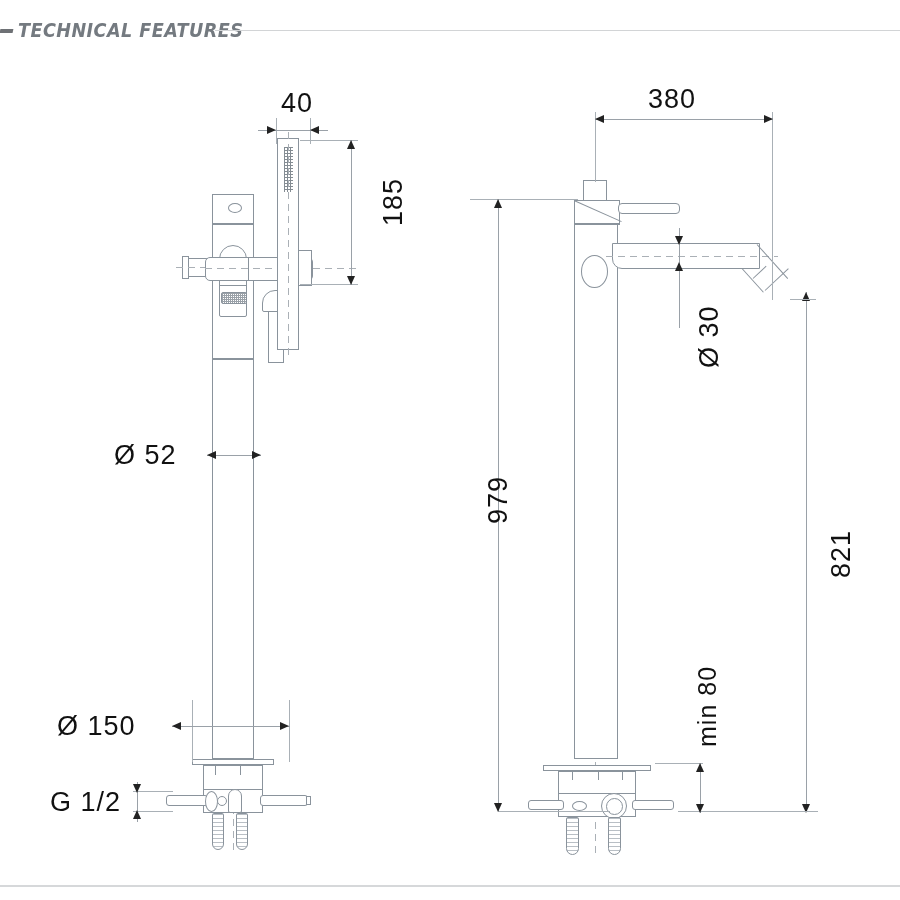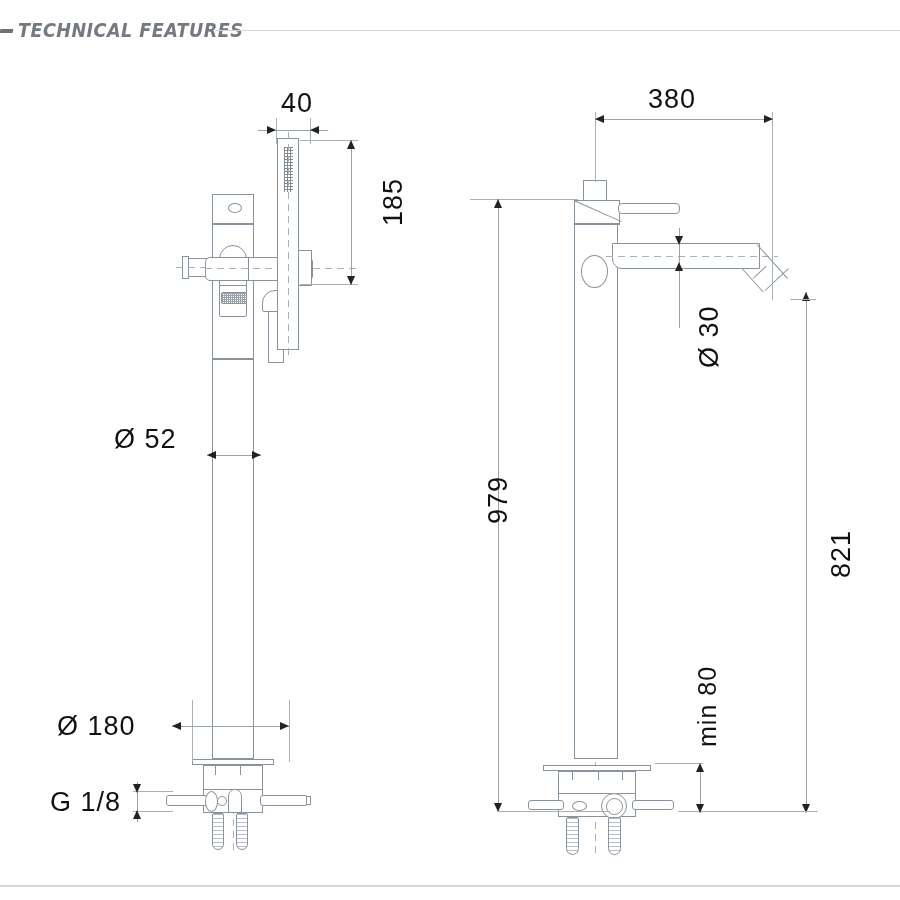--- a/index.html
+++ b/index.html
@@ -168,35 +168,35 @@
     <div class="ext h" style="left:300px;top:140px;width:58px;"></div>
     <div class="ext h" style="left:300px;top:284px;width:58px;"></div>
     <div class="dim v" style="left:351px;top:140px;height:145px;"></div>
     <div class="ar u" style="left:347px;top:140px;"></div>
     <div class="ar d" style="left:347px;top:276px;"></div>
     <div class="dtx rot" style="left:378px;top:226px;">185</div>
 
     <div class="dim h" style="left:207px;top:455px;width:54px;"></div>
     <div class="ar l" style="left:207px;top:451px;"></div>
     <div class="ar r" style="left:252px;top:451px;"></div>
-    <div class="dtx" style="left:114px;top:424px;">Ø 52</div>
+    <div class="dtx" style="left:114px;top:440px;">Ø 52</div>
 
     <div class="ext v" style="left:192px;top:700px;height:62px;"></div>
     <div class="ext v" style="left:289px;top:700px;height:62px;"></div>
     <div class="dim h" style="left:172px;top:726px;width:118px;"></div>
     <div class="ar l" style="left:172px;top:722px;"></div>
     <div class="ar r" style="left:280px;top:722px;"></div>
-    <div class="dtx" style="left:57px;top:711px;">Ø 180</div>
+    <div class="dtx" style="left:57px;top:711px;">Ø 150</div>
 
     <div class="ext h" style="left:133px;top:791px;width:40px;"></div>
     <div class="ext h" style="left:133px;top:811px;width:40px;"></div>
     <div class="dim v" style="left:137px;top:782px;height:40px;"></div>
     <div class="ar d" style="left:133px;top:784px;"></div>
     <div class="ar u" style="left:133px;top:810px;"></div>
-    <div class="dtx" style="left:50px;top:787px;">G 1/8</div>
+    <div class="dtx" style="left:50px;top:787px;">G 1/2</div>
   </div>
 
   <div>
 
     <div class="ctr v" style="left:595px;top:150px;height:705px;"></div>
 
     <div class="bx" style="left:583px;top:180px;width:24px;height:32px;"></div>
     <div class="knurl" style="left:598px;top:188px;width:7px;height:42px;"></div>
     <div class="bx" style="left:583px;top:180px;width:24px;height:30px;border-bottom:none;"></div>
     <div class="ln v" style="left:583px;top:180px;height:30px;"></div>

